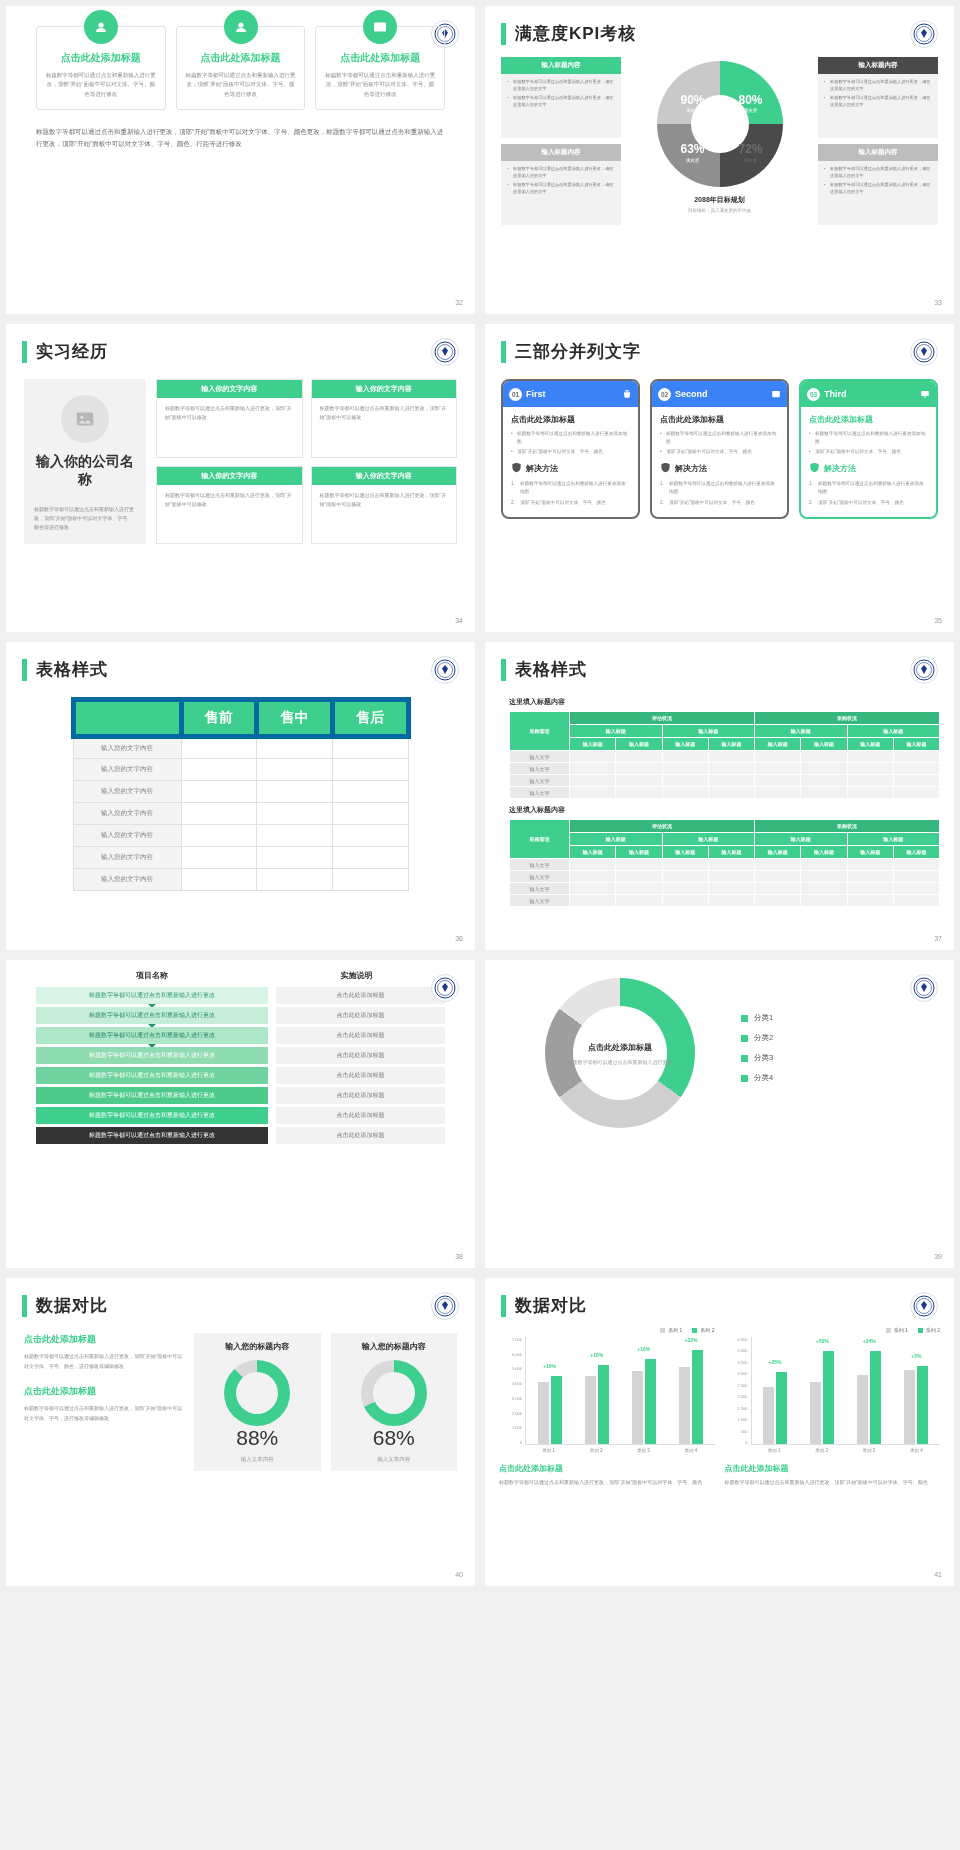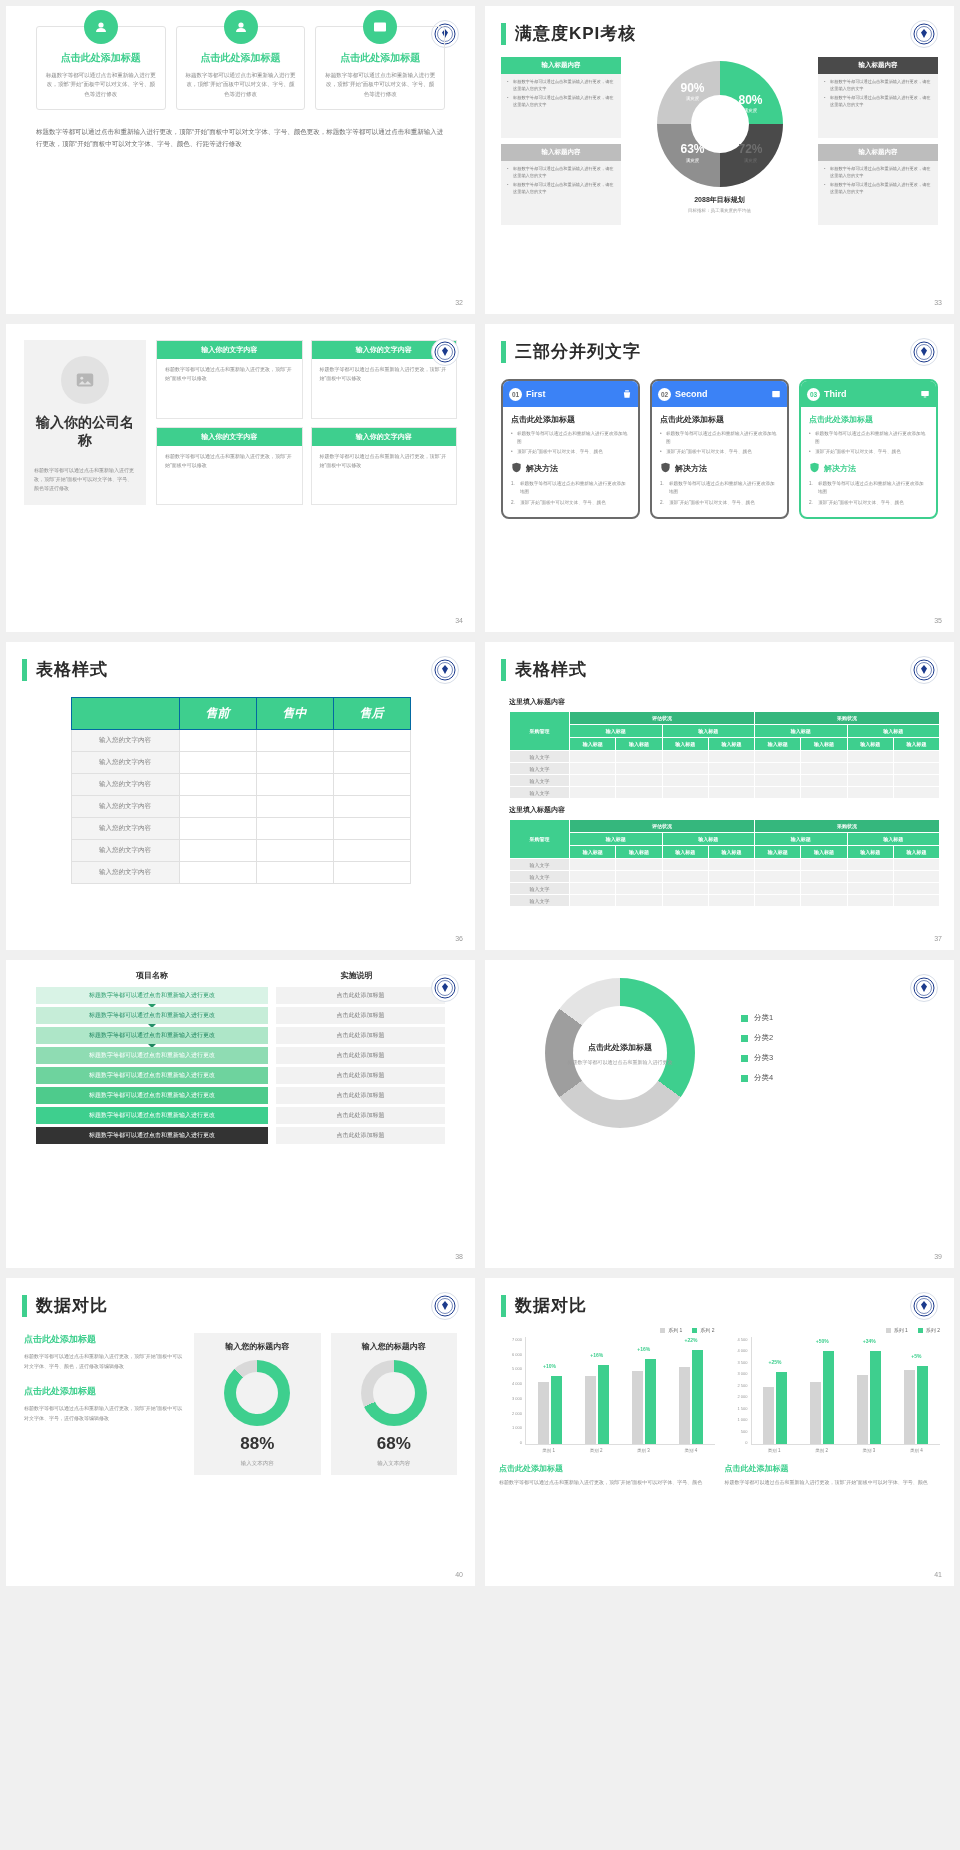--- a/index.html
+++ b/index.html
@@ -153,22 +153,22 @@
   .s35-sol { display: flex; align-items: center; font-size: 8px; font-weight: bold; margin: 7px 0 5px 0; }
   .s35-card.active .s35-sol { color: #3ecf8e; }
   .s35-ol { list-style: none; counter-reset: n; }
   .s35-ol li { counter-increment: n; font-size: 4.6px; color: #8a8a8a; line-height: 1.7; margin-bottom: 3px; position: relative; padding-left: 9px;}
   .s35-ol li:before { content: counter(n) "."; position: absolute; left: 0; }
 
   
   table { border-collapse: collapse; }
   .s36-tbl { width: 340px; margin: 16px auto 0 auto; }
   .s36-tbl th {
-    background: #3ecf8e; color: #fff; font-size: 12px; font-weight: bold;
-    padding: 7px 0; border: 1px solid #0369a1; font-style: italic;
+    background: #3ecf8e; color: #fff; font-size: 14px; font-weight: bold;
+    padding: 7px 0; border: 5px solid #0369a1;
   }
   .s36-tbl td { border: 1px solid #e0e0e0; height: 22px; font-size: 6.5px; color: #7d7d7d; }
   .s36-tbl td.first { background: #f4f4f4; width: 108px; text-align: center; }
 
   
   .s37-wrap { padding: 10px 14px 0 24px; }
   .s37-cap { font-size: 7px; font-weight: bold; margin: 6px 0 4px 0; }
   .s37-tbl { width: 100%; }
   .s37-tbl th, .s37-tbl td { border: 1px solid #fff; font-size: 5px; text-align: center; }
   .s37-tbl th { background: #3ecf8e; color: #fff; padding: 3px 0; font-weight: bold; }
@@ -216,21 +216,21 @@
 
   
   .s40-wrap { display: flex; padding: 16px 18px 0 18px; gap: 10px; }
   .s40-text { width: 160px; }
   .s40-text h4 { color: #3ecf8e; font-size: 9px; font-weight: bold; margin-bottom: 6px; }
   .s40-text p { font-size: 5px; color: #8a8a8a; line-height: 1.9; margin-bottom: 14px; }
   .s40-card { flex: 1; background: #f2f2f2; padding: 8px 6px; text-align: center; }
   .s40-card h5 { font-size: 8px; margin-bottom: 8px; }
   .s40-donut { width: 66px; height: 66px; border-radius: 50%; margin: 0 auto; position: relative; }
   .s40-donut:after { content:""; position:absolute; top:12px; left:12px; width:42px; height:42px; border-radius:50%; background:#f2f2f2; }
-  .s40-pct { font-size: 17px; font-weight: bold; margin-top: 8px; }
+  .s40-pct { font-size: 21px; font-weight: normal; }
   .s40-sub { font-size: 5.5px; color: #9a9a9a; margin-top: 6px; }
 
   
   .s41-wrap { display: flex; padding: 10px 14px 0 14px; gap: 10px; }
   .s41-half { flex: 1; }
   .s41-legend { display: flex; justify-content: flex-end; gap: 10px; font-size: 5px; color: #666; margin-bottom: 4px; }
   .s41-legend span { display: flex; align-items: center; }
   .s41-legend i { width: 5px; height: 5px; display: inline-block; margin-right: 3px; }
   .s41-plot { display: flex; height: 108px; }
   .s41-yaxis { width: 26px; display: flex; flex-direction: column; justify-content: space-between; font-size: 4px; color: #999; text-align: right; padding-right: 3px; }
@@ -317,21 +317,21 @@
           <div class="s33-box-head" style="background:#bdbdbd">输入标题内容</div>
           <ul class="s33-box-body">
             <li>标题数字等都可以通过点击和重新输入进行更改，请在这里输入您的文字</li>
             <li>标题数字等都可以通过点击和重新输入进行更改，请在这里输入您的文字</li>
           </ul>
         </div>
       </div>
       <div class="s33-mid">
         <div class="donut-wrap">
           <div class="donut"></div>
-          <div class="donut-lbl" style="top:16px;left:24px;">
+          <div class="donut-lbl" style="top:28px;left:24px;">
             <b>90%</b>
             <span>满意度</span>
           </div>
           <div class="donut-lbl" style="top:28px;right:20px;">
             <b>80%</b>
             <span>满意度</span>
           </div>
           <div class="donut-lbl" style="bottom:24px;left:24px;">
             <b>63%</b>
             <span>满意度</span>
@@ -358,20 +358,24 @@
             <li>标题数字等都可以通过点击和重新输入进行更改，请在这里输入您的文字</li>
             <li>标题数字等都可以通过点击和重新输入进行更改，请在这里输入您的文字</li>
           </ul>
         </div>
       </div>
     </div>
     <div class="pagenum">33</div>
   </div>
 
   <div class="slide">
+    <div class="slide-title-row">
+      <div class="title-bar"></div>
+      <div class="slide-title">实习经历</div>
+    </div>
     <div class="logo">
       <svg width="22" height="22" viewBox="0 0 22 22">
           <circle cx="11" cy="11" r="10" fill="none" stroke="#1b3a8c" stroke-width="1"></circle>
           <circle cx="11" cy="11" r="7.5" fill="none" stroke="#1b3a8c" stroke-width="0.6"></circle>
           <path d="M11 6 L14 9.5 L11 15 L8 9.5 Z" fill="#1b3a8c"></path>
         </svg>
     </div>
     <div class="s34-wrap">
       <div class="s34-left">
         <div class="s34-photo">

